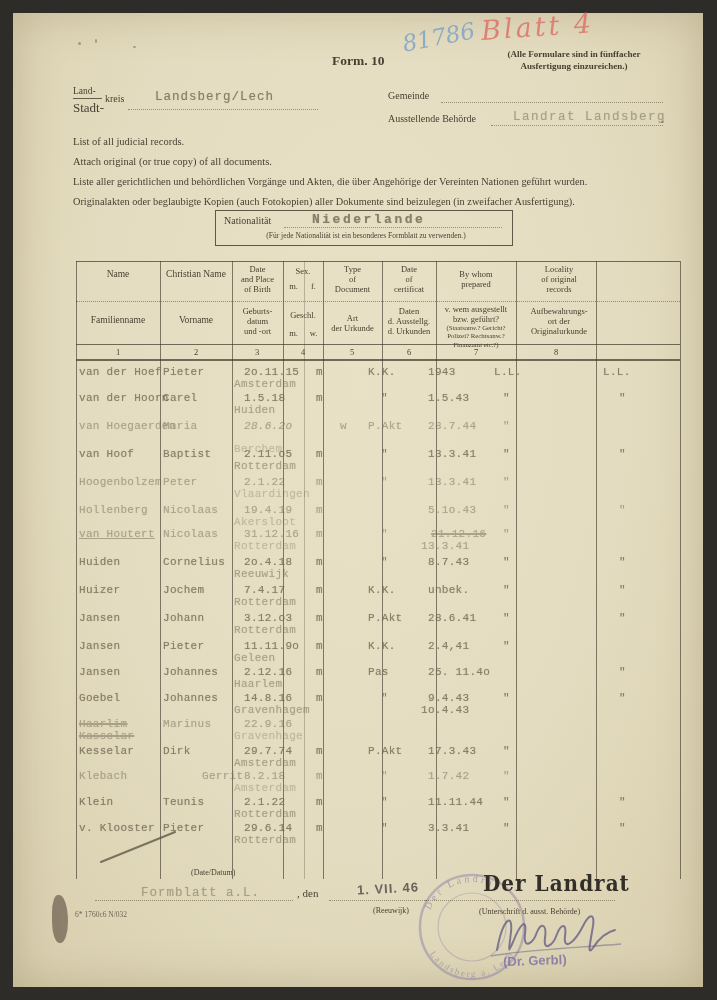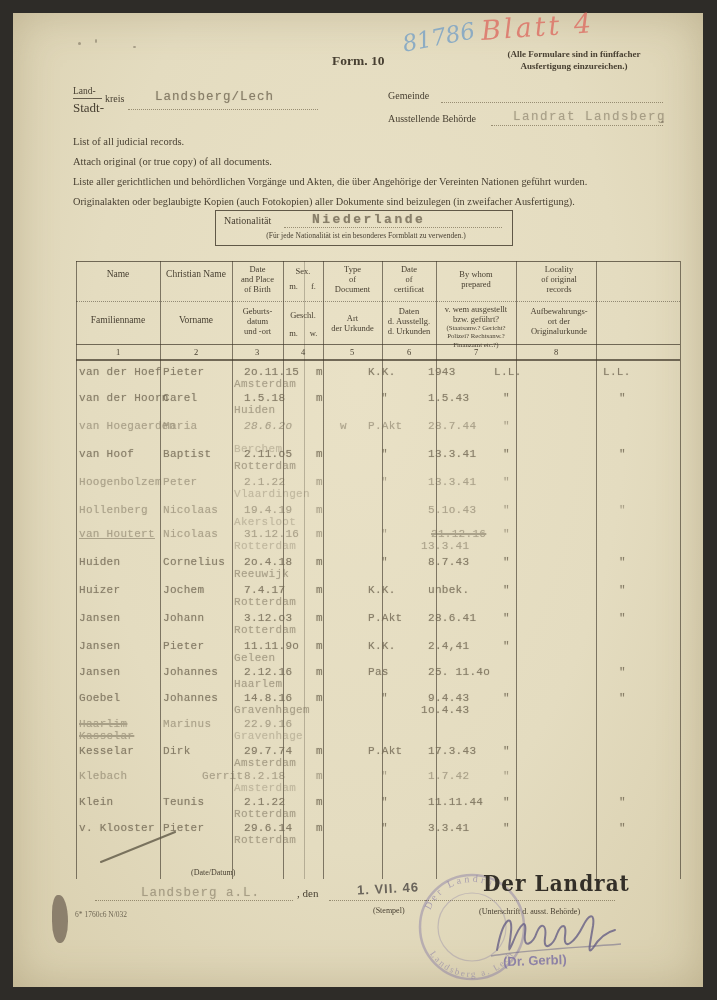--- a/index.html
+++ b/index.html
@@ -333,25 +333,25 @@
         <span class="tw row-cell" style="left: 415px; top: 809px;">3.3.41</span>
         <span class="tw row-cell" style="left: 490px; top: 809px;">"</span>
         <span class="tw row-cell" style="left: 606px; top: 809px;">"</span>
       </div>
     </div>
 
   <div class="abs" style="left:84px;top:833px;width:82px;height:2px;background:#57503f;transform:rotate(-22deg);opacity:.75;border-radius:2px"></div>
 
   <div class="abs print" style="left:178px;top:855px;font-size:8px">(Date/Datum)</div>
   <div class="dots" style="left:82px;top:886px;width:198px"></div>
-  <div class="abs tw light" style="left:128px;top:873px;font-size:12.5px;letter-spacing:1px">Landsberg a.L.</div>
+  <div class="abs tw light" style="left:128px;top:873px;font-size:12.5px;letter-spacing:1px">Formblatt a.L.</div>
   <div class="abs print" style="left:284px;top:874px;font-size:11px">, den</div>
   <div class="dots" style="left:316px;top:886px;width:100px"></div>
   <div class="abs" style="left:344px;top:868px;font-size:13px;font-weight:bold;color:#55504a;transform:rotate(-3deg);letter-spacing:1px;opacity:.85;font-family:'Liberation Sans',sans-serif">1. VII. 46</div>
-  <div class="abs print" style="left:360px;top:893px;font-size:8px">(Stempel)</div>
+  <div class="abs print" style="left:360px;top:893px;font-size:8px">(Reeuwijk)</div>
   <div class="abs print" style="left:62px;top:897px;font-size:7.5px;opacity:.75">6* 1760c6 N/032</div>
 
   <svg class="abs" style="left:397px;top:852px" width="125" height="125" viewBox="0 0 125 125">
     <circle cx="62" cy="62" r="52" fill="none" stroke="#7b6fa3" stroke-width="2.5" opacity=".4"></circle>
     <circle cx="62" cy="62" r="34" fill="none" stroke="#7b6fa3" stroke-width="1.2" opacity=".3"></circle>
     <defs>
       <path id="arcTop" d="M 17 62 A 45 45 0 0 1 107 62" fill="none"></path>
       <path id="arcBot" d="M 12 62 A 50 50 0 0 0 112 62" fill="none"></path>
     </defs>
     <text font-size="10" letter-spacing="3" fill="#7b6fa3" opacity=".55" font-family="Liberation Serif, serif">

